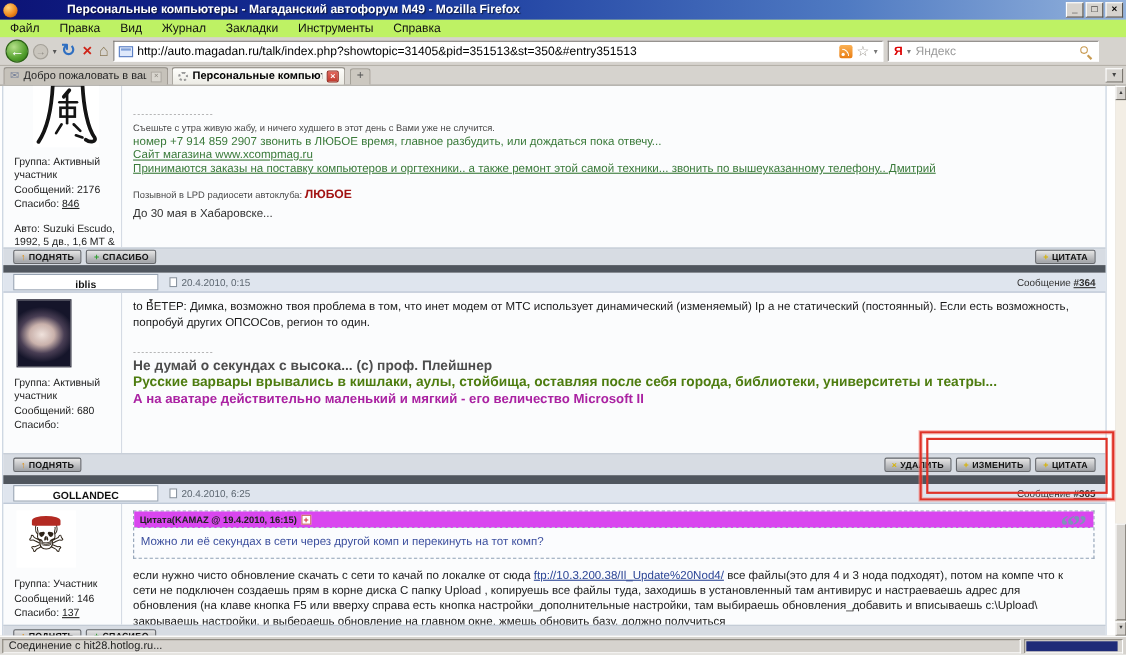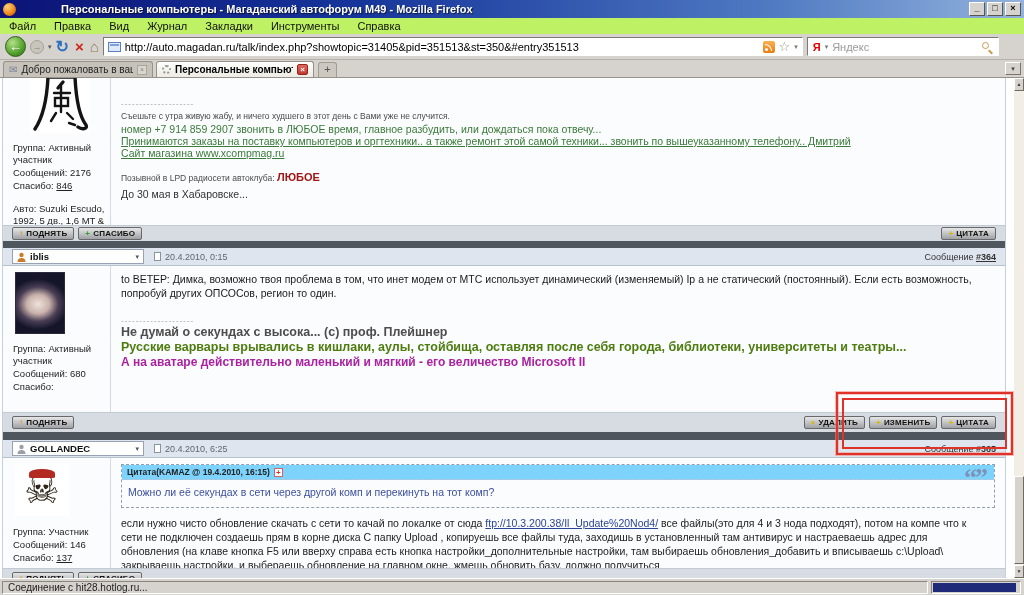--- a/index.html
+++ b/index.html
@@ -102,35 +102,35 @@
     color:#111; background:linear-gradient(#e6e6e6,#9fa1a5); border:1px solid #66686c; border-radius:2px; letter-spacing:.2px; }
   .fbtn .ico { font-size:8px; font-weight:bold; line-height:8px; }
   .ico-orange { color:#e08a00; } .ico-green { color:#2f9e2f; } .ico-yellow { color:#d8b300; }
 
   .dark-sep { height:7px; background:#50565e; }
   .dark-sep-2 { height:8px; }
 
   .pheader { height:18px; background:#dfe5ee; border-bottom:1px solid #b6c1d0; display:flex; align-items:center;
     padding:0 9px; gap:10px; }
   .userbox { width:132px; height:15px; background:#fff; border:1px solid #97a3b2; display:flex; align-items:center;
-    padding:0 4px; gap:4px; font-size:9.5px; font-weight:bold; color:#111; }
+    padding:0 4px; gap:4px; font-size:9.5px; font-weight:bold; color:#111;flex-direction:column; }
   .userbox .caret { margin-left:auto; font-size:7px; color:#555; font-weight:normal; }
   .pdate { font-size:9px; color:#5c6670; display:flex; align-items:center; gap:4px; }
   .dateicon { width:7px; height:9px; border:1px solid #8a94a0; background:#fff; }
   .msgnum { margin-left:auto; font-size:9px; color:#333; }
   .msgnum .mlink { text-decoration:underline; font-weight:bold; }
 
   .post-text { font-size:10.5px; color:#1a1a1a; line-height:14px; margin-top:6px; }
   .sig-block { margin-top:17px; }
   .sig-g { font-size:12.5px; font-weight:bold; color:#4d4d4d; line-height:15px; }
   .sig-p { font-size:12.5px; font-weight:bold; color:#4d7c0f; line-height:15px; }
   .sig-m { font-size:12px; font-weight:bold; color:#aa22a2; line-height:15px; }
 
   .quote { border:1px dashed #8fa0b5; background:#fbfcfe; margin-top:6px; position:relative; }
-  .qhead { background:#7dd3fc; padding:2px 5px; font-size:8.5px; font-weight:bold; color:#222;
+  .qhead { background:#d946ef; padding:2px 5px; font-size:8.5px; font-weight:bold; color:#222;
     display:flex; align-items:center; gap:4px; border-bottom:1px dashed #b9c4d4; }
   .qplus { width:9px; height:9px; border:1px solid #c66; color:#c33; font-size:8px; line-height:7px; text-align:center; background:#fff; font-weight:bold; }
   .qbody { padding:5px 6px 7px; font-size:10.5px; color:#3c4f9e; line-height:15px; }
   .qmarks { position:absolute; top:-2px; right:8px; font-family:"Liberation Serif", serif; font-size:26px; font-weight:bold;
     color:#7e92b8; letter-spacing:-2px; }
   .reply { margin-top:8px; font-size:10.5px; color:#222; line-height:14px; padding-right:14px; }
   .reply .rlink { color:#2b4596; text-decoration:underline; }
 
   
   .red-annotation { position:absolute; left:836px; top:392px; width:177px; height:63px; z-index:60;
@@ -246,22 +246,22 @@
         <div class="side-line">Сообщений: 2176</div>
         <div class="side-line"><span>Спасибо: </span><span class="ulink">846</span></div>
         <div class="side-gap"></div>
         <div class="side-line">Авто: Suzuki Escudo, 1992, 5 дв., 1,6 MT &amp; Toyota Trueno, 1993, 1,6 AT</div>
       </div>
       <div class="pbody">
         <div style="height:22px"></div>
         <div class="sig-sep">--------------------</div>
         <div class="tiny-gray" style="margin:3px 0 2px">Съешьте с утра живую жабу, и ничего худшего в этот день с Вами уже не случится.</div>
         <div class="green-line">номер +7 914 859 2907 звонить в ЛЮБОЕ время, главное разбудить, или дождаться пока отвечу...</div>
+        <div class="green-line green-link">Сайт магазина www.xcompmag.ru</div>
         <div class="green-line green-link">Принимаются заказы на поставку компьютеров и оргтехники.. а также ремонт этой самой техники... звонить по вышеуказанному телефону.. Дмитрий</div>
-        <div class="green-line green-link">Сайт магазина www.xcompmag.ru</div>
         <div class="tiny-gray" style="margin-top:12px"><span>Позывной в LPD радиосети автоклуба: </span><span class="callsign">ЛЮБОЕ</span></div>
         <div class="plain-line" style="margin-top:5px">До 30 мая в Хабаровске...</div>
       </div>
     </div>
     <div class="pfooter">
       <div class="btn-group">
         <span class="fbtn">
             <span class="ico ico-orange">↑</span>
             <span>ПОДНЯТЬ</span>
           </span>

